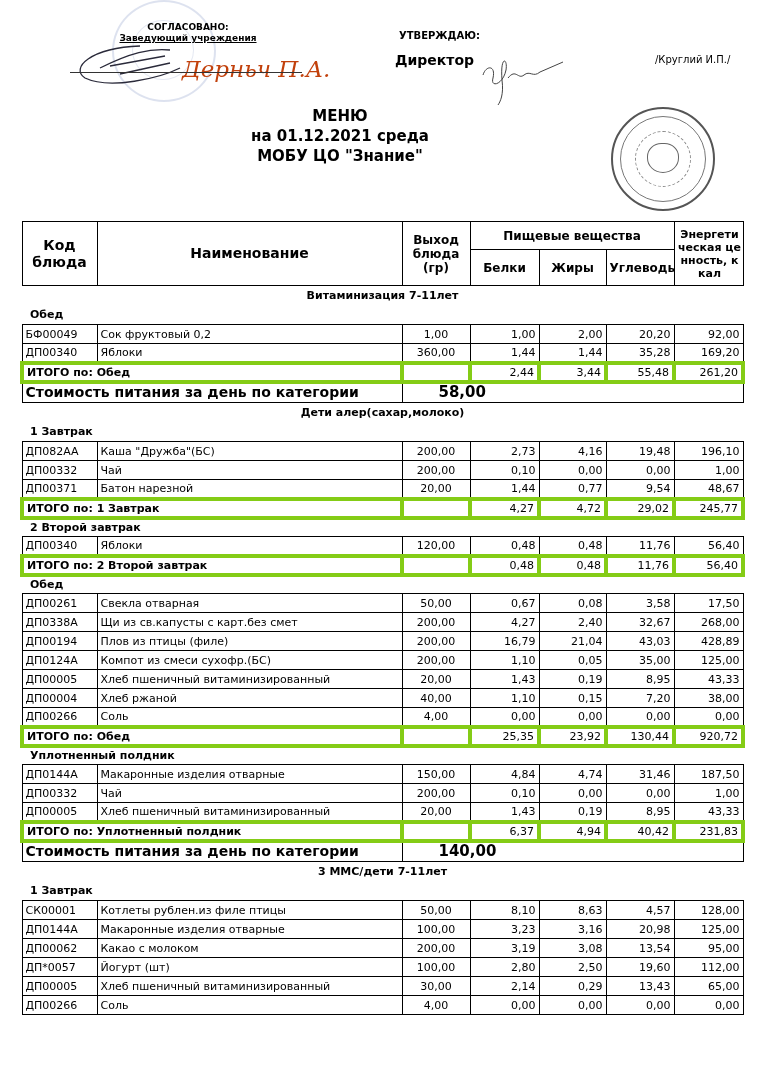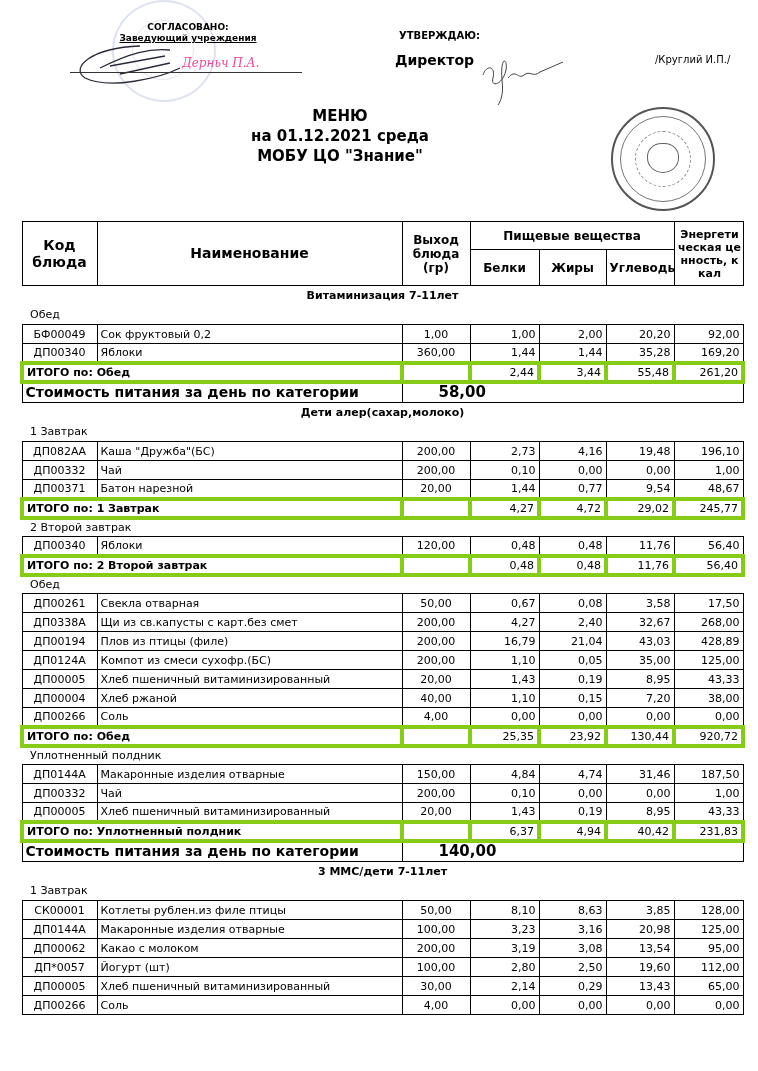--- a/index.html
+++ b/index.html
@@ -8,21 +8,21 @@
   .abs { position: absolute; }
 
   
   .approve-left { left: 118px; top: 22px; width: 140px; text-align: center; font-size: 9px; font-weight: bold; line-height: 11px; }
   .approve-left .l2 { font-weight: bold; text-decoration: underline; }
   .stamp-faint { left: 112px; top: 0px; width: 100px; height: 98px; border-radius: 50%;
                  border: 2px solid rgba(120,140,190,0.25); }
   .stamp-faint-inner { left: 132px; top: 20px; width: 60px; height: 58px; border-radius: 50%;
                  border: 1px solid rgba(120,140,190,0.2); }
   .sig-left { left: 70px; top: 38px; width: 240px; height: 50px; }
-  .sig-name { left: 182px; top: 56px; font-family: "DejaVu Serif", serif; font-style: italic; font-size: 12px; color: #ec4899; }
+  .sig-name { left: 182px; top: 56px; font-family: "DejaVu Serif", serif; font-style: italic; font-size: 23px; color: #c2410c; }
   .sig-line { left: 70px; top: 72px; width: 232px; border-top: 1px solid #333; }
 
   .approve-right { left: 399px; top: 30px; font-size: 10px; font-weight: bold; }
   .director { left: 395px; top: 52px; font-size: 14px; font-weight: bold; }
   .director-name { left: 655px; top: 54px; font-size: 10px; font-weight: normal; }
   .sig-right { left: 478px; top: 50px; width: 90px; height: 55px; }
 
   .stamp { left: 611px; top: 107px; width: 104px; height: 104px; border-radius: 50%; border: 2px solid #555; box-sizing: border-box; }
   .stamp .ring2 { position: absolute; left: 7px; top: 7px; width: 86px; height: 86px; border-radius: 50%; border: 1px solid #777; box-sizing: border-box; }
   .stamp .ring3 { position: absolute; left: 22px; top: 22px; width: 56px; height: 56px; border-radius: 50%; border: 1px dashed #888; box-sizing: border-box; }
@@ -37,23 +37,23 @@
   .menu { position: absolute; left: 20px; top: 221px; width: 721px; border-collapse: collapse; table-layout: fixed; }
   .menu td, .menu th { padding: 0 3px; font-size: 11px; height: 19px; line-height: 13px; box-sizing: border-box; overflow: hidden; white-space: nowrap; }
   .hdr th { border: 1px solid #000; font-weight: bold; vertical-align: middle; text-align: center; }
   .hdr .big { font-size: 14px; line-height: 17px; }
   .hdr .mid { font-size: 12px; line-height: 14px; }
   .hdr .sm { font-size: 11px; line-height: 13px; }
   .hdr-row1 th { height: 28px; }
   .hdr-row2 th { height: 36px; }
 
   .cat td { text-align: center; font-weight: bold; font-size: 11px; border: none; height: 20px; }
-  .meal td { font-weight: normal; border: none; height: 19px; padding-left: 8px; font-size: 11px; }
+  .meal td { font-weight: bold; border: none; height: 19px; padding-left: 8px; font-size: 11px; }
   .item td { border: 1px solid #000; }
-  .item .code { text-align: center; font-weight: normal; }
+  .item .code { text-align: left; font-weight: normal; }
   .item .name { text-align: left; }
   .item .num { text-align: right; }
   .item .out { text-align: center; }
   .total td { border: 4px solid #84cc16; font-weight: bold; }
   .total .num { text-align: right; font-weight: normal; }
   .cost td { border: 1px solid #000; font-weight: bold; font-size: 14px; height: 21px; }
   .cost .costval { font-size: 15px; text-align: left; padding-left: 36px; }
 </style>
 </head>
 <body>
@@ -338,21 +338,21 @@
       </tr>
       <tr class="meal">
         <td colspan="7">1 Завтрак</td>
       </tr>
       <tr class="item">
         <td class="code">СК00001</td>
         <td class="name">Котлеты рублен.из филе птицы</td>
         <td class="out">50,00</td>
         <td class="num">8,10</td>
         <td class="num">8,63</td>
-        <td class="num">3,85</td>
+        <td class="num">4,57</td>
         <td class="num">128,00</td>
       </tr>
       <tr class="item">
         <td class="code">ДП0144А</td>
         <td class="name">Макаронные изделия отварные</td>
         <td class="out">100,00</td>
         <td class="num">3,23</td>
         <td class="num">3,16</td>
         <td class="num">20,98</td>
         <td class="num">125,00</td>

